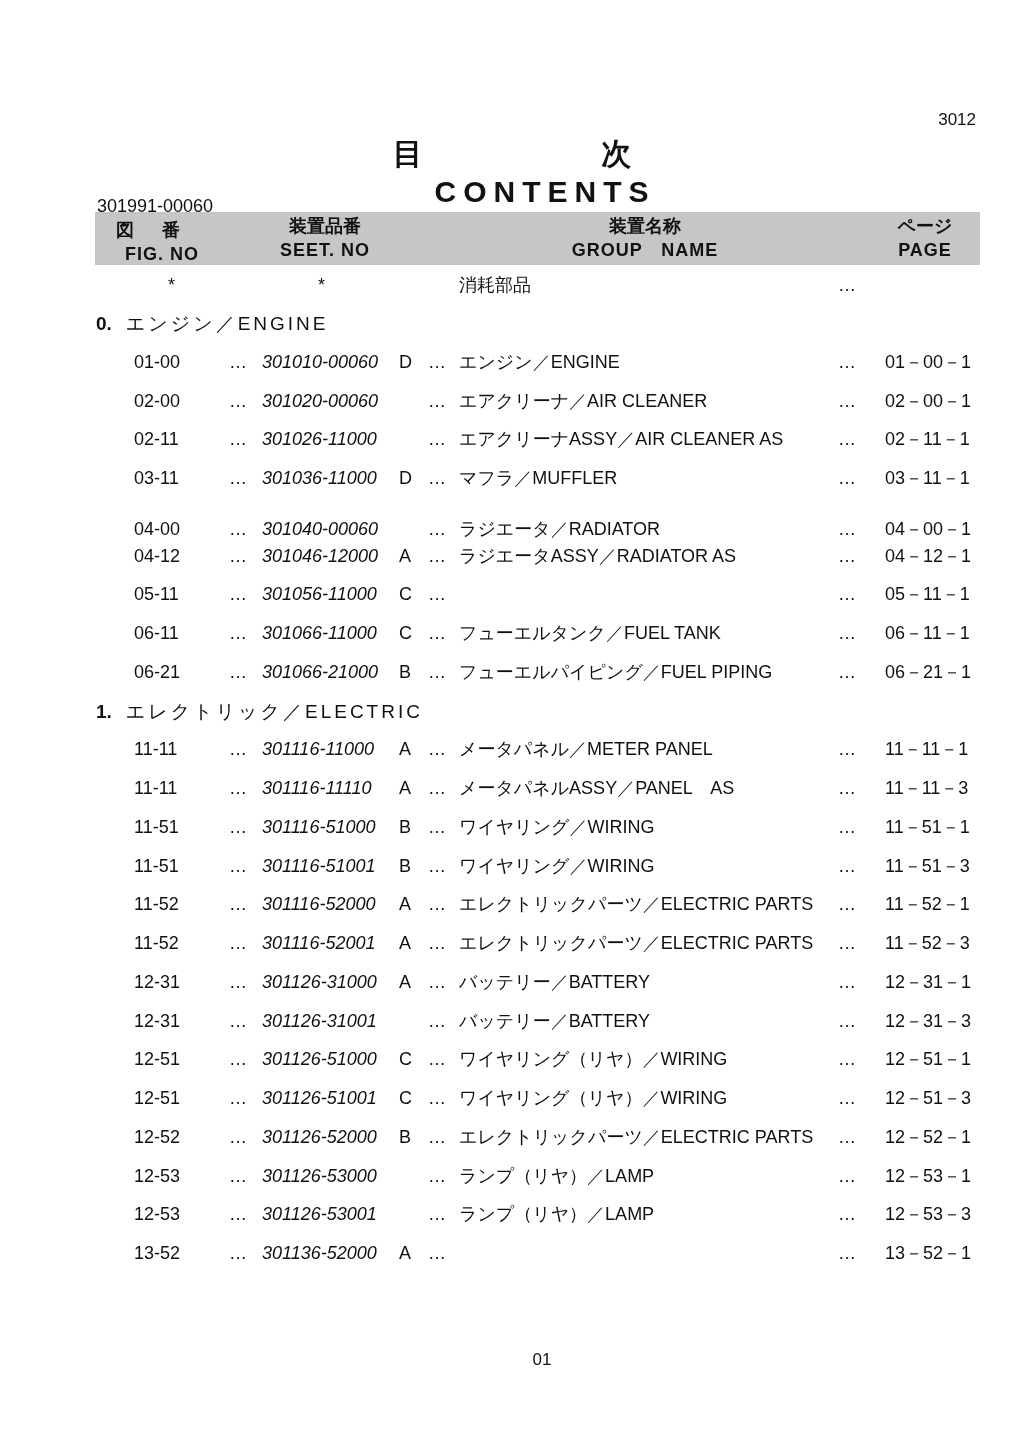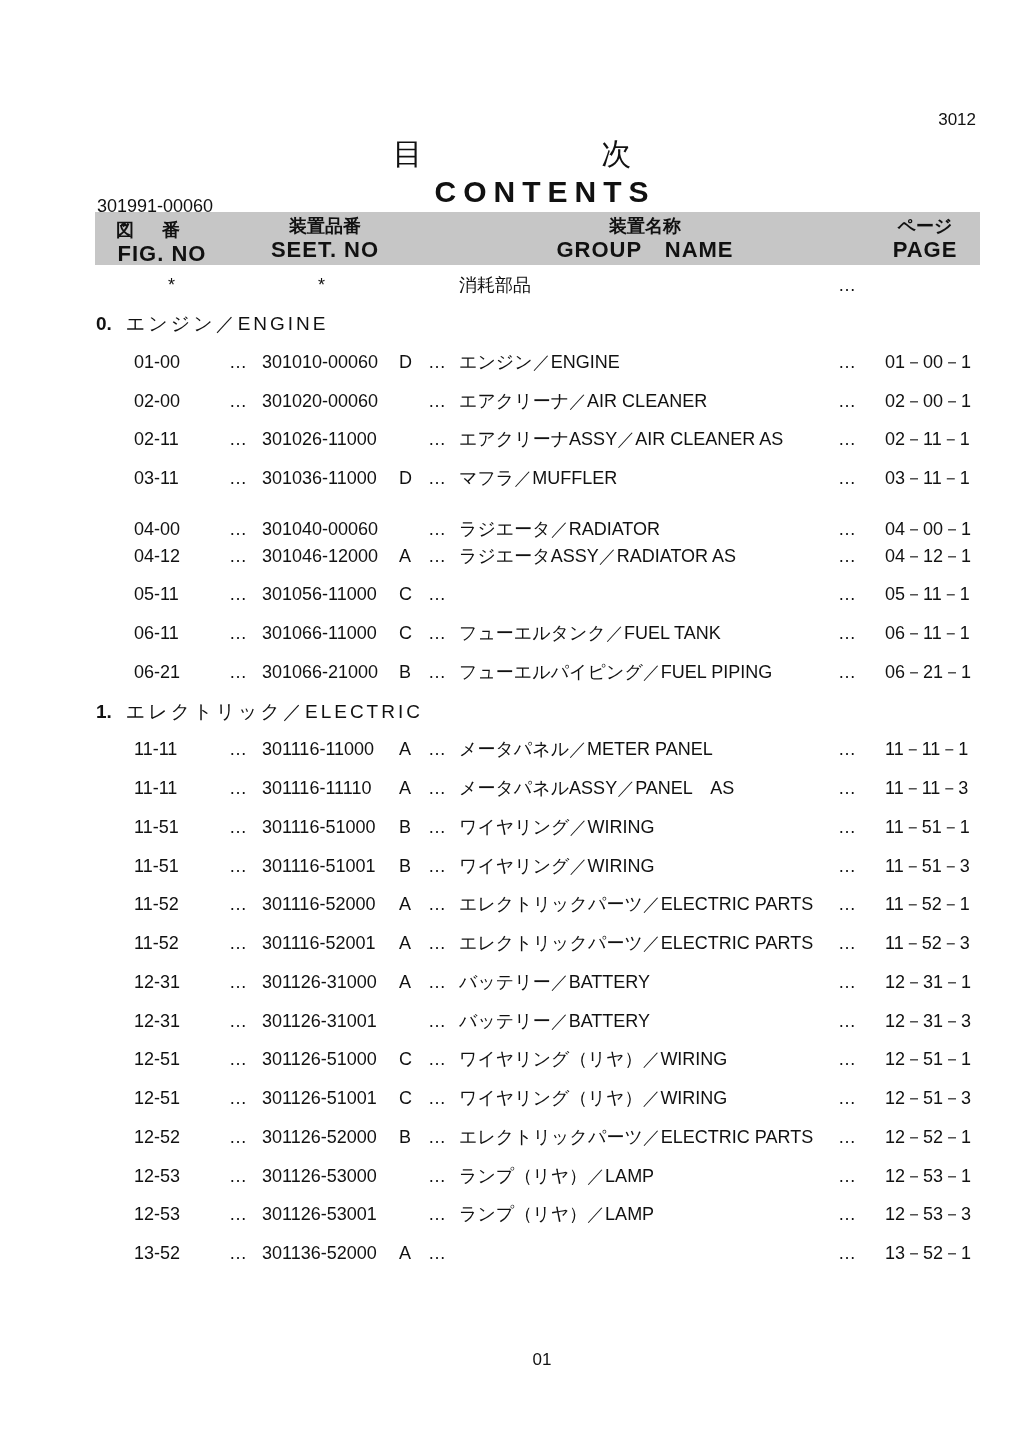--- a/index.html
+++ b/index.html
@@ -2,41 +2,41 @@
 <html><head>
 <meta charset="utf-8">
 <style>
   html, body { margin: 0; padding: 0; background: #ffffff; }
   body {
     width: 1024px; height: 1449px; position: relative; overflow: hidden;
     font-family: "Liberation Sans", "DejaVu Sans", sans-serif; color: #111;
   }
   .abs { position: absolute; }
   .doc-code { right: 48px; top: 110px; font-size: 17px; }
-  .title-jp { left: 0; right: 0; top: 134px; text-align: center; font-size: 30px; font-weight: normal; }
+  .title-jp { left: 0; right: 0; top: 134px; text-align: center; font-size: 30px; font-weight: bold; }
   .title-jp span { display: inline-block; }
   .title-jp .t1 { margin-right: 170px; }
   .title-en { left: 0; width: 1090px; top: 175px; text-align: center; font-size: 30px; font-weight: bold; letter-spacing: 7px; }
   .doc-number { left: 97px; top: 196px; font-size: 18px; }
   .header-band {
     left: 95px; top: 212px; width: 885px; height: 53px; background: #c6c6c6;
   }
   .hcell { position: absolute; text-align: center; font-weight: bold; font-size: 18px; line-height: 24px; }
-  .hcell .en { display: block; font-size: 22px; letter-spacing: 1px; }
+  .hcell .en { display: block; font-size: 18px; letter-spacing: 1px; }
   .h-fig { left: 12px; width: 110px; top: 6px; }
   .h-fig .jp { letter-spacing: 28px; }
   .h-seet { left: 165px; width: 130px; top: 2px; }
   .h-group { left: 450px; width: 200px; top: 2px; }
   .h-page { left: 790px; width: 80px; top: 2px; }
 
   .row { position: absolute; left: 0; width: 1024px; height: 30px; font-size: 18px; line-height: 30px; }
   .row .c { position: absolute; white-space: nowrap; }
   .c-fig { left: 134px; }
   .c-d1 { left: 229px; }
-  .c-sheet { left: 262px; }
+  .c-sheet { left: 262px; font-style: italic; }
   .c-rev { left: 399px; }
   .c-d2 { left: 428px; }
   .c-name { left: 459px; }
   .c-d3 { left: 838px; }
   .c-page { left: 885px; }
   .star1 { left: 168px; }
   .star2 { left: 318px; }
   .section { position: absolute; left: 96px; font-size: 19px; line-height: 30px; }
   .section .num { font-weight: bold; margin-right: 14px; }
   .section .sec-label { letter-spacing: 3px; }

